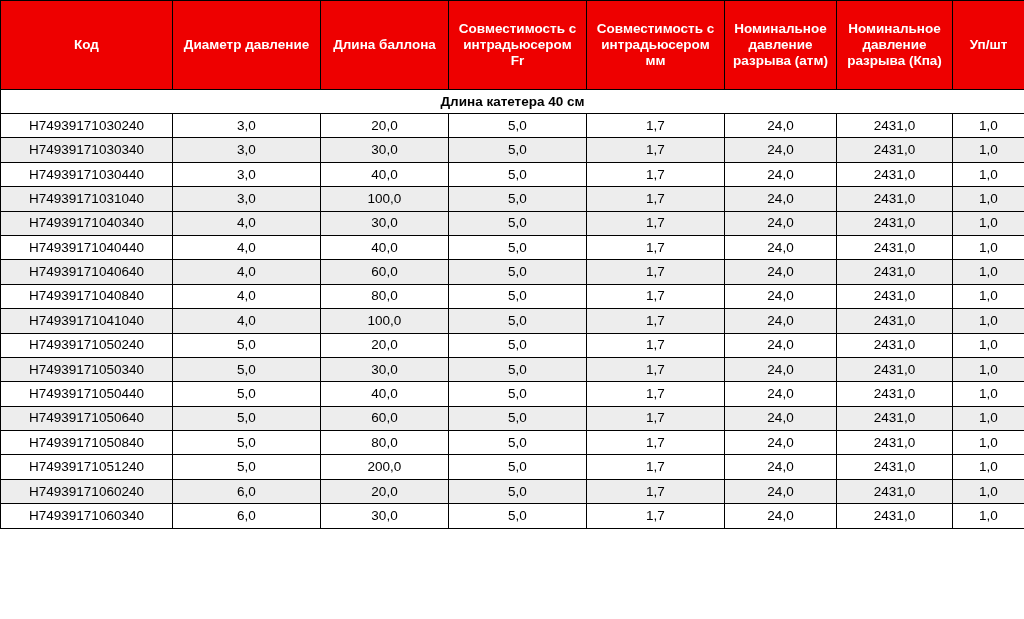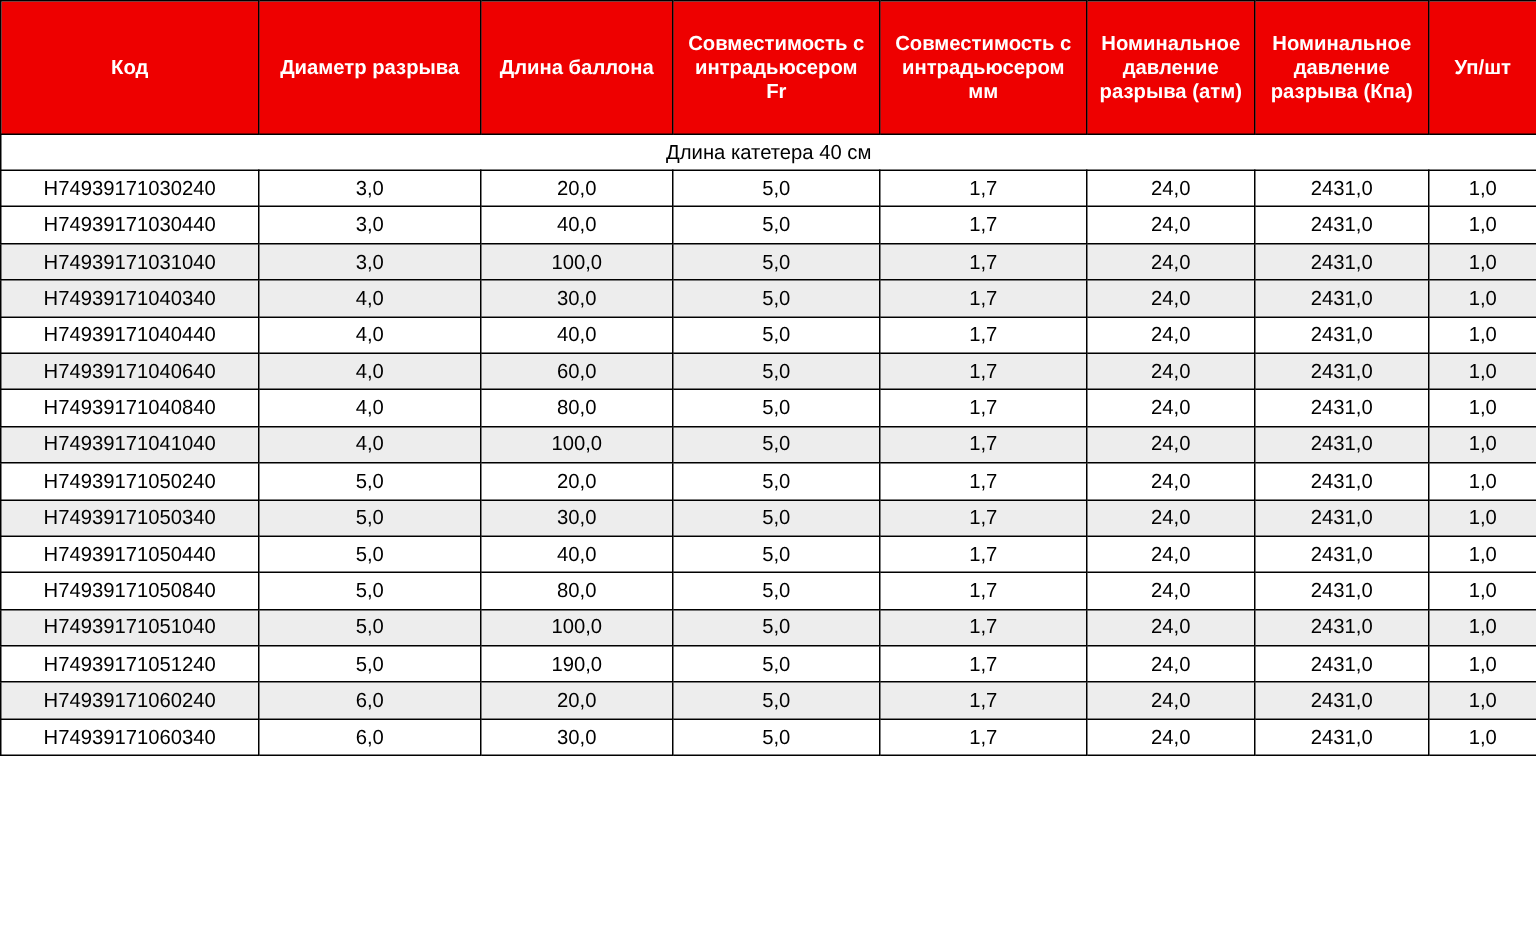--- a/index.html
+++ b/index.html
@@ -33,21 +33,21 @@
     background: #ee0000;
     color: #ffffff;
     font-weight: bold;
     height: 84px;
     padding: 2px 3px;
   }
   tr.section-row td {
     background: #ffffff;
     height: 23px;
     font-size: 13.5px;
-    font-weight: normal;
+    font-weight: bold;
     margin-top: 18px;
   }
   tr.data-row td {
     height: 23.4px;
   }
   tr.data-row.odd td {
     background: #ffffff;
   }
   tr.data-row.even td {
     background: #ededed;
@@ -75,21 +75,21 @@
       <col class="c2">
       <col class="c3">
     <col class="c4">
       <col class="c5">
       <col class="c6">
       <col class="c7">
   </colgroup>
   <thead>
     <tr>
       <th>Код</th>
-      <th>Диаметр разрыва</th>
+      <th>Диаметр давление</th>
       <th>Длина баллона</th>
       <th>Совместимость с интрадьюсером
 Fr</th>
       <th>Совместимость с интрадьюсером
 мм</th>
       <th>Номинальное давление разрыва (атм)</th>
       <th>Номинальное давление разрыва (Кпа)</th>
       <th>Уп/шт</th>
     </tr>
   </thead>
@@ -100,20 +100,30 @@
   <tr class="data-row odd">
         <td class="code-cell">H74939171030240</td>
         <td>3,0</td>
         <td>20,0</td>
         <td>5,0</td>
         <td>1,7</td>
         <td>24,0</td>
         <td>2431,0</td>
         <td>1,0</td>
       </tr>
+      <tr class="data-row even">
+        <td class="code-cell">H74939171030340</td>
+        <td>3,0</td>
+        <td>30,0</td>
+        <td>5,0</td>
+        <td>1,7</td>
+        <td>24,0</td>
+        <td>2431,0</td>
+        <td>1,0</td>
+      </tr>
       <tr class="data-row odd">
         <td class="code-cell">H74939171030440</td>
         <td>3,0</td>
         <td>40,0</td>
         <td>5,0</td>
         <td>1,7</td>
         <td>24,0</td>
         <td>2431,0</td>
         <td>1,0</td>
       </tr>
@@ -200,44 +210,44 @@
       <tr class="data-row odd">
         <td class="code-cell">H74939171050440</td>
         <td>5,0</td>
         <td>40,0</td>
         <td>5,0</td>
         <td>1,7</td>
         <td>24,0</td>
         <td>2431,0</td>
         <td>1,0</td>
       </tr>
+      <tr class="data-row even">
+        <td class="code-cell">H74939171050640</td>
+        <td>5,0</td>
+        <td>60,0</td>
+        <td>5,0</td>
+        <td>1,7</td>
+        <td>24,0</td>
+        <td>2431,0</td>
+        <td>1,0</td>
+      </tr>
       <tr class="data-row odd">
         <td class="code-cell">H74939171050840</td>
         <td>5,0</td>
         <td>80,0</td>
         <td>5,0</td>
         <td>1,7</td>
         <td>24,0</td>
         <td>2431,0</td>
         <td>1,0</td>
       </tr>
-      <tr class="data-row even">
-        <td class="code-cell">H74939171051040</td>
-        <td>5,0</td>
-        <td>100,0</td>
-        <td>5,0</td>
-        <td>1,7</td>
-        <td>24,0</td>
-        <td>2431,0</td>
-        <td>1,0</td>
-      </tr>
       <tr class="data-row odd">
         <td class="code-cell">H74939171051240</td>
         <td>5,0</td>
-        <td>190,0</td>
+        <td>200,0</td>
         <td>5,0</td>
         <td>1,7</td>
         <td>24,0</td>
         <td>2431,0</td>
         <td>1,0</td>
       </tr>
       <tr class="data-row even">
         <td class="code-cell">H74939171060240</td>
         <td>6,0</td>
         <td>20,0</td>

